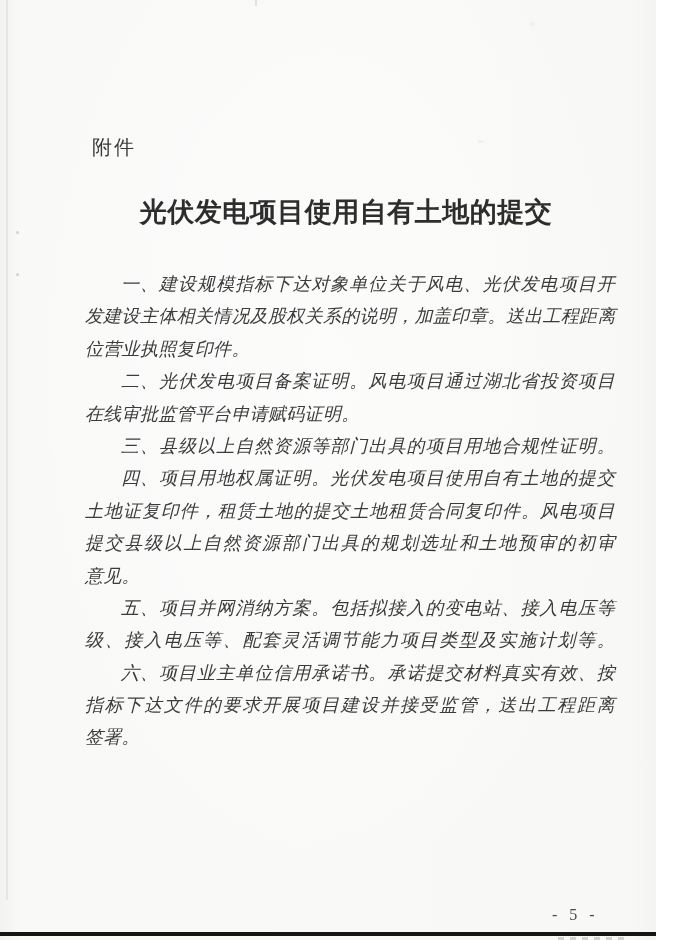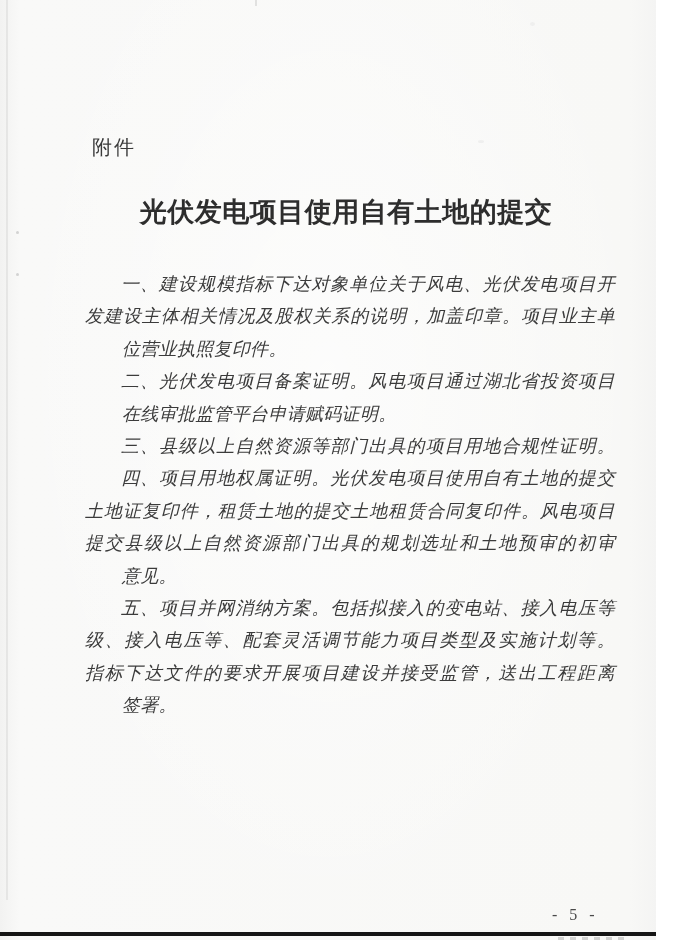--- a/index.html
+++ b/index.html
@@ -75,21 +75,20 @@
     letter-spacing: 0.3px;
     text-align: justify;
     text-align-last: justify;
     white-space: nowrap;
     color: #3b3b3b;
   }
   .line.first { text-indent: 2em; }
   .line.end {
     text-align-last: left;
     text-align: center;
-    margin-left: 37px;
   }
   .pageno {
     position: absolute;
     left: 552px;
     top: 906px;
     font-size: 16px;
     letter-spacing: 4px;
     color: #4a4a4a;
   }
   .bottom-bar {
@@ -121,41 +120,42 @@
   <div class="speck s4"></div>
   <div class="speck s5"></div>
 
   <div class="attachment">附件</div>
 
   <h1 class="title">光伏发电项目使用自有土地的提交</h1>
 
   <div class="body-block">
     <div class="para">
       <span class="line first">一、建设规模指标下达对象单位关于风电、光伏发电项目开</span>
-      <span class="line">发建设主体相关情况及股权关系的说明，加盖印章。项目业主单</span>
+      <span class="line">发建设主体相关情况及股权关系的说明，加盖印章。送出工程距离</span>
       <span class="line end">位营业执照复印件。</span>
     </div>
     <div class="para">
       <span class="line first">二、光伏发电项目备案证明。风电项目通过湖北省投资项目</span>
       <span class="line end">在线审批监管平台申请赋码证明。</span>
     </div>
     <div class="para">
       <span class="line first">三、县级以上自然资源等部门出具的项目用地合规性证明。</span>
     </div>
     <div class="para">
       <span class="line first">四、项目用地权属证明。光伏发电项目使用自有土地的提交</span>
       <span class="line">土地证复印件，租赁土地的提交土地租赁合同复印件。风电项目</span>
       <span class="line">提交县级以上自然资源部门出具的规划选址和土地预审的初审</span>
       <span class="line end">意见。</span>
     </div>
     <div class="para">
       <span class="line first">五、项目并网消纳方案。包括拟接入的变电站、接入电压等</span>
       <span class="line">级、接入电压等、配套灵活调节能力项目类型及实施计划等。</span>
     </div>
     <div class="para">
+      <span class="line first">六、项目业主单位信用承诺书。承诺提交材料真实有效、按</span>
       <span class="line">指标下达文件的要求开展项目建设并接受监管，送出工程距离</span>
       <span class="line end">签署。</span>
     </div>
   </div>
 
   <div class="pageno">- 5 -</div>
   <div class="bottom-bar"></div>
   <div class="bleed-marks"></div>
 </div>
 

